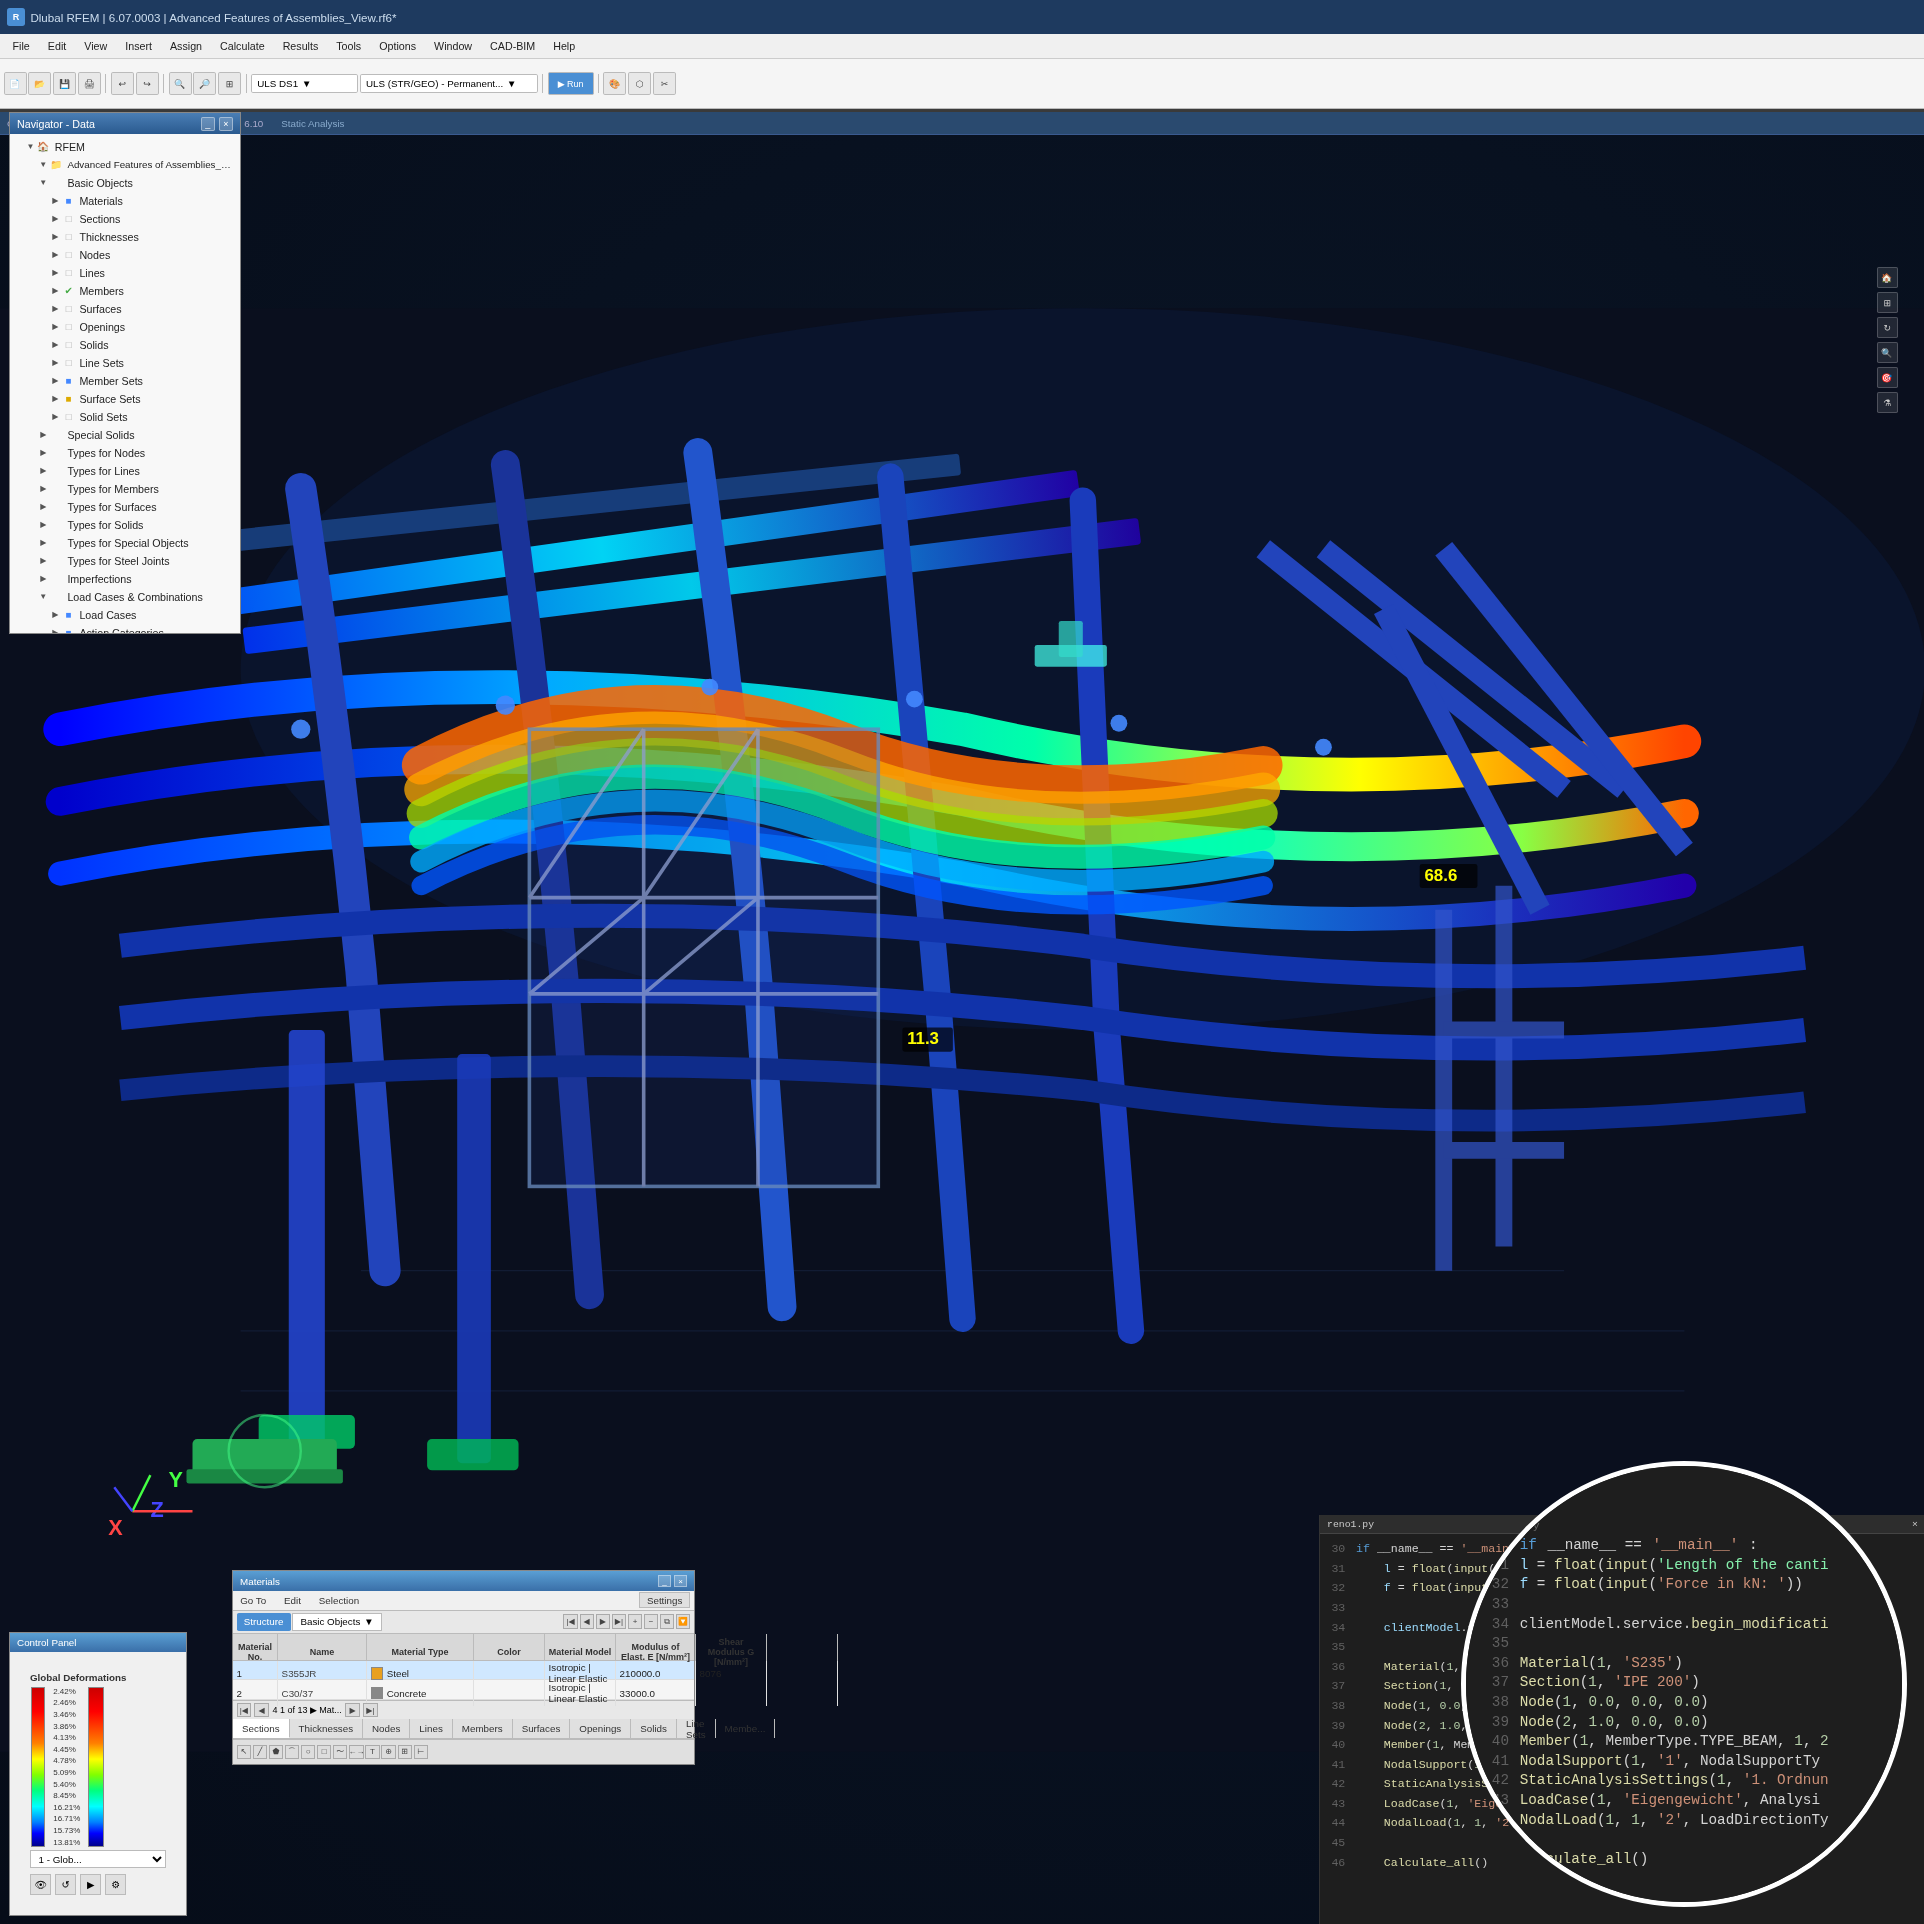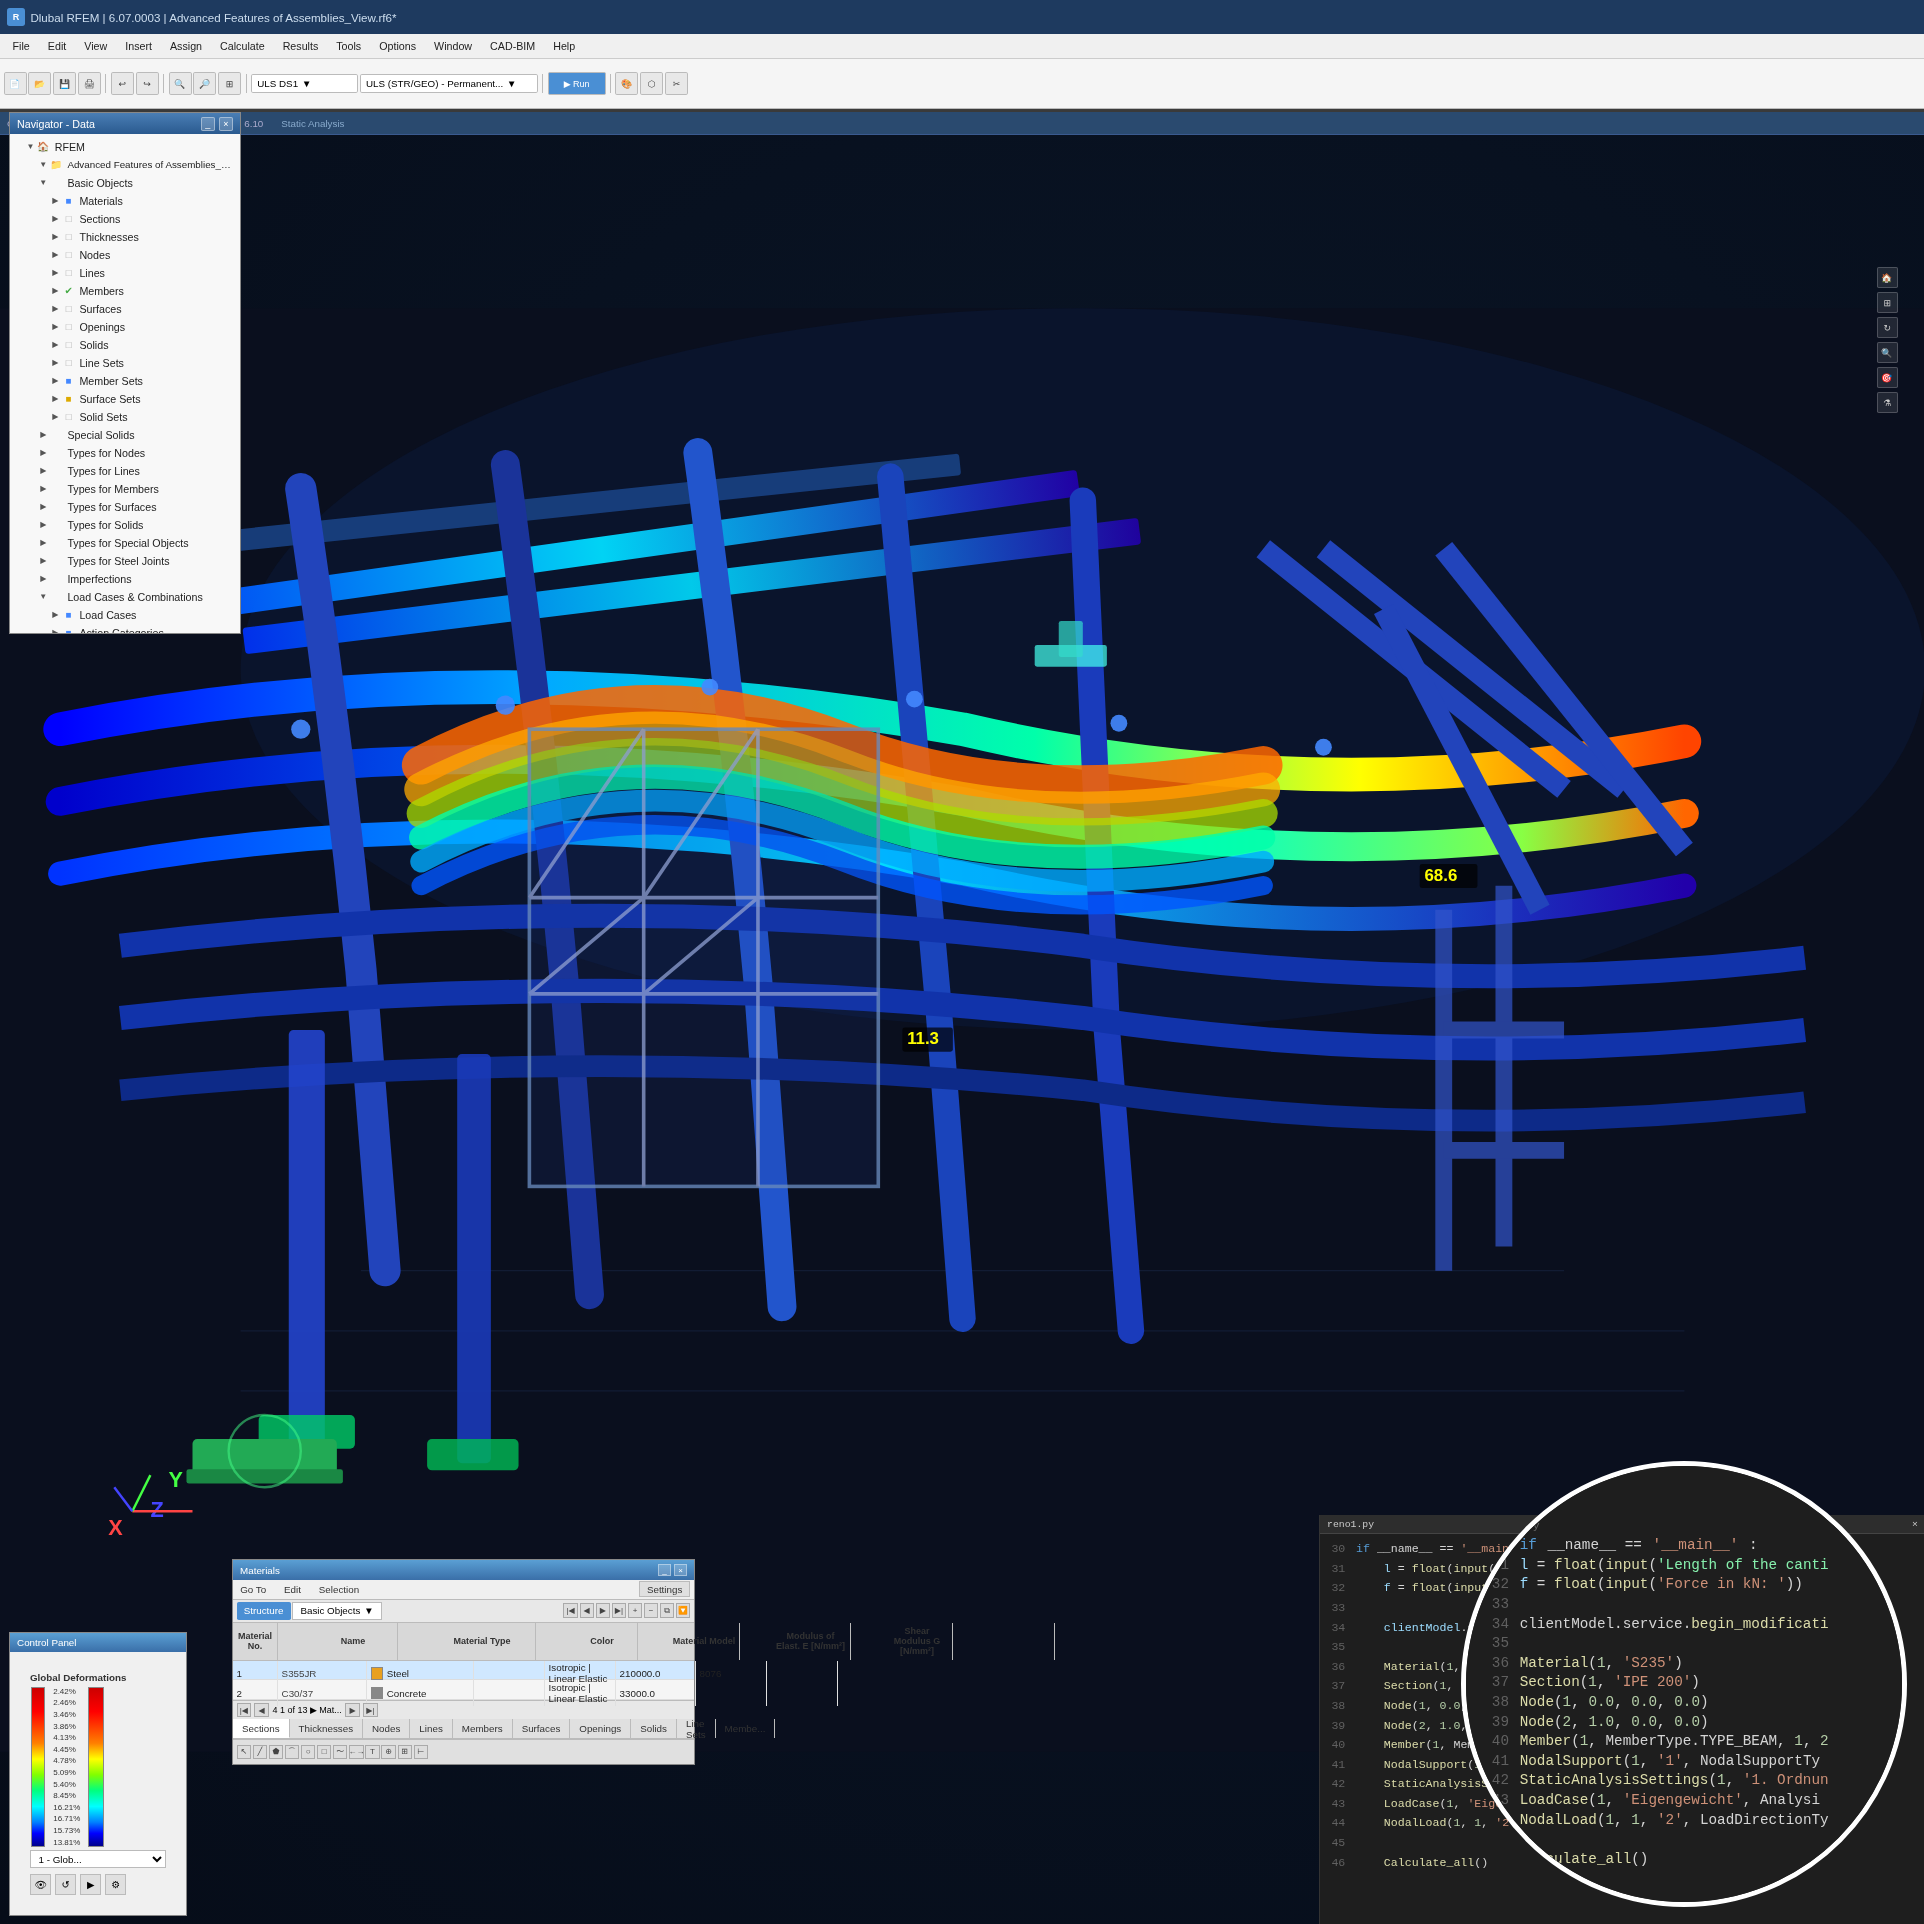--- a/index.html
+++ b/index.html
@@ -238,22 +238,21 @@
       align-items: center;
       padding: 1.8px 3.6px;
       height: 23px;
       gap: 1.8px;
     }
     .panel-table-header {
       background: #d8d8d8;
       display: grid;
       grid-template-columns: 45px 89px 107px 71px 71px 80px 71px 71px;
       border-bottom: 0.9px solid #bbb;
-      height: 38px;
-      gap: 31px;
+      height: 27px;
     }
     .panel-table-header > div {
       padding: 3.6px 3.6px;
       font-size: 9px;
       font-weight: bold;
       color: #333;
       border-right: 0.9px solid #bbb;
       display: flex;
       align-items: center;
       justify-content: center;
@@ -523,21 +522,21 @@
   <div class="toolbar-separator"></div>
   <div class="toolbar-dropdown">
     <span>ULS DS1</span>
     <span>▼</span>
   </div>
   <div class="toolbar-dropdown" style="min-width:178px">
     <span>ULS (STR/GEO) - Permanent...</span>
     <span>▼</span>
   </div>
   <div class="toolbar-separator"></div>
-  <div class="toolbar-btn" style="background:#4a8fd4;color:white;width:58px">▶ Run</div>
+  <div class="toolbar-btn" style="background:#4a8fd4;color:white;width:46px">▶ Run</div>
   <div class="toolbar-separator"></div>
   <div class="toolbar-btn">🎨</div>
   <div class="toolbar-btn">⬡</div>
   <div class="toolbar-btn">✂</div>
 </div>
 
 <div class="view-3d">
   <div class="view-3d-header">
     <span>GEI=ULS (STR/GEO) - Permanent and transient - Eq. 6.10</span>
     <span style="margin-left:18px;color:#88aacc">Static Analysis</span>

